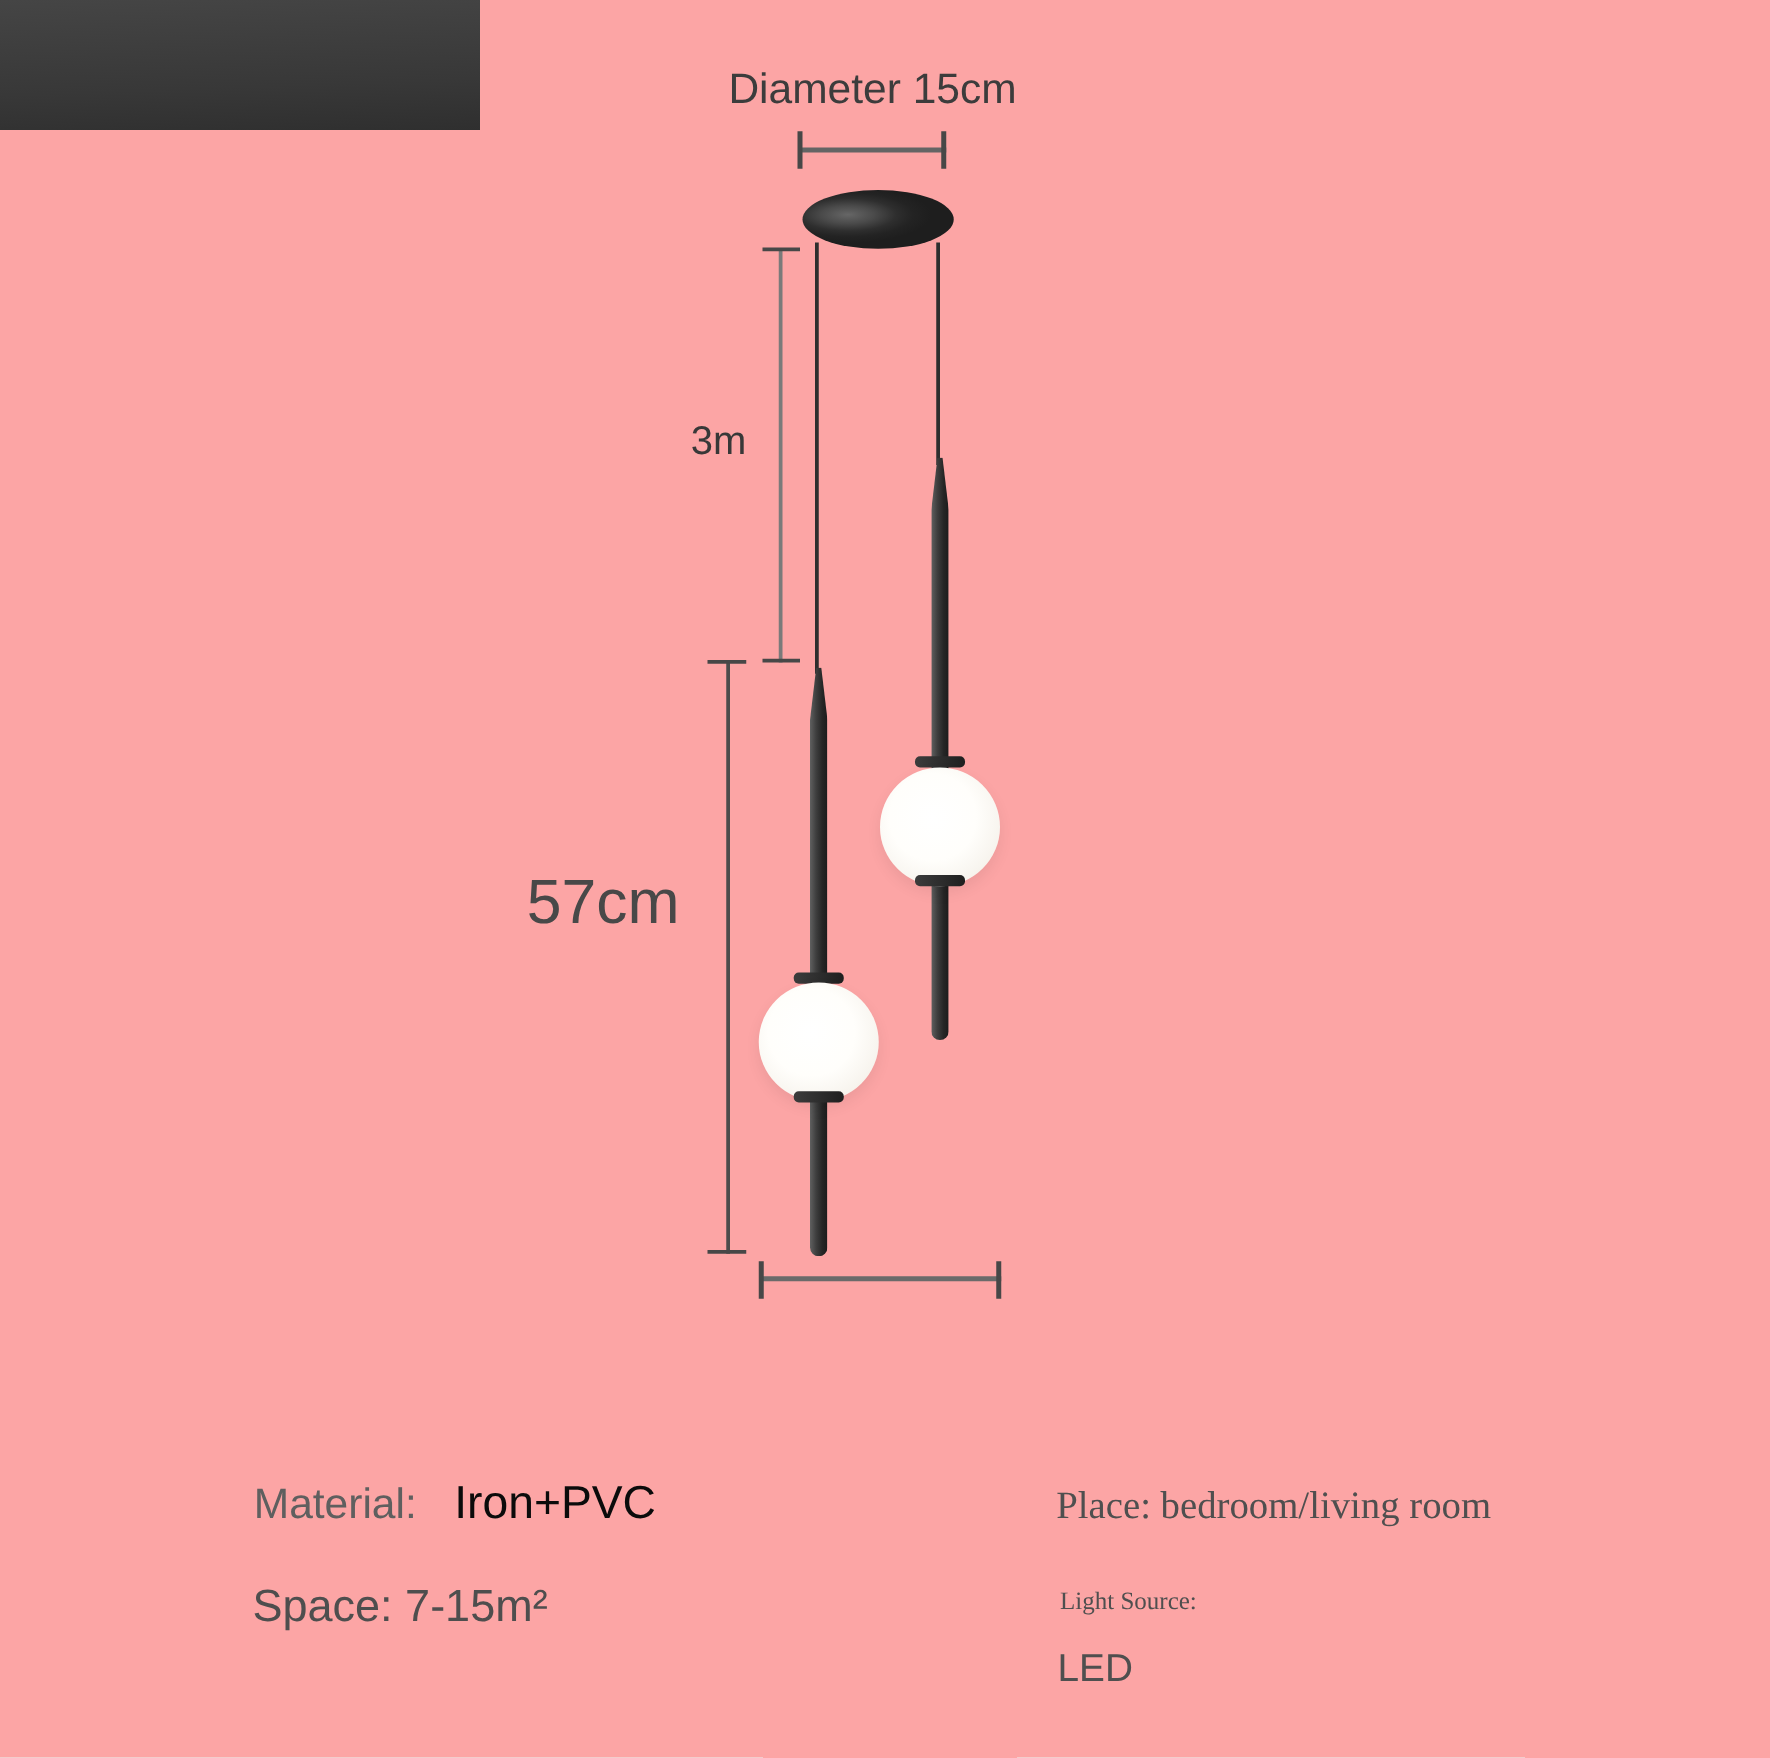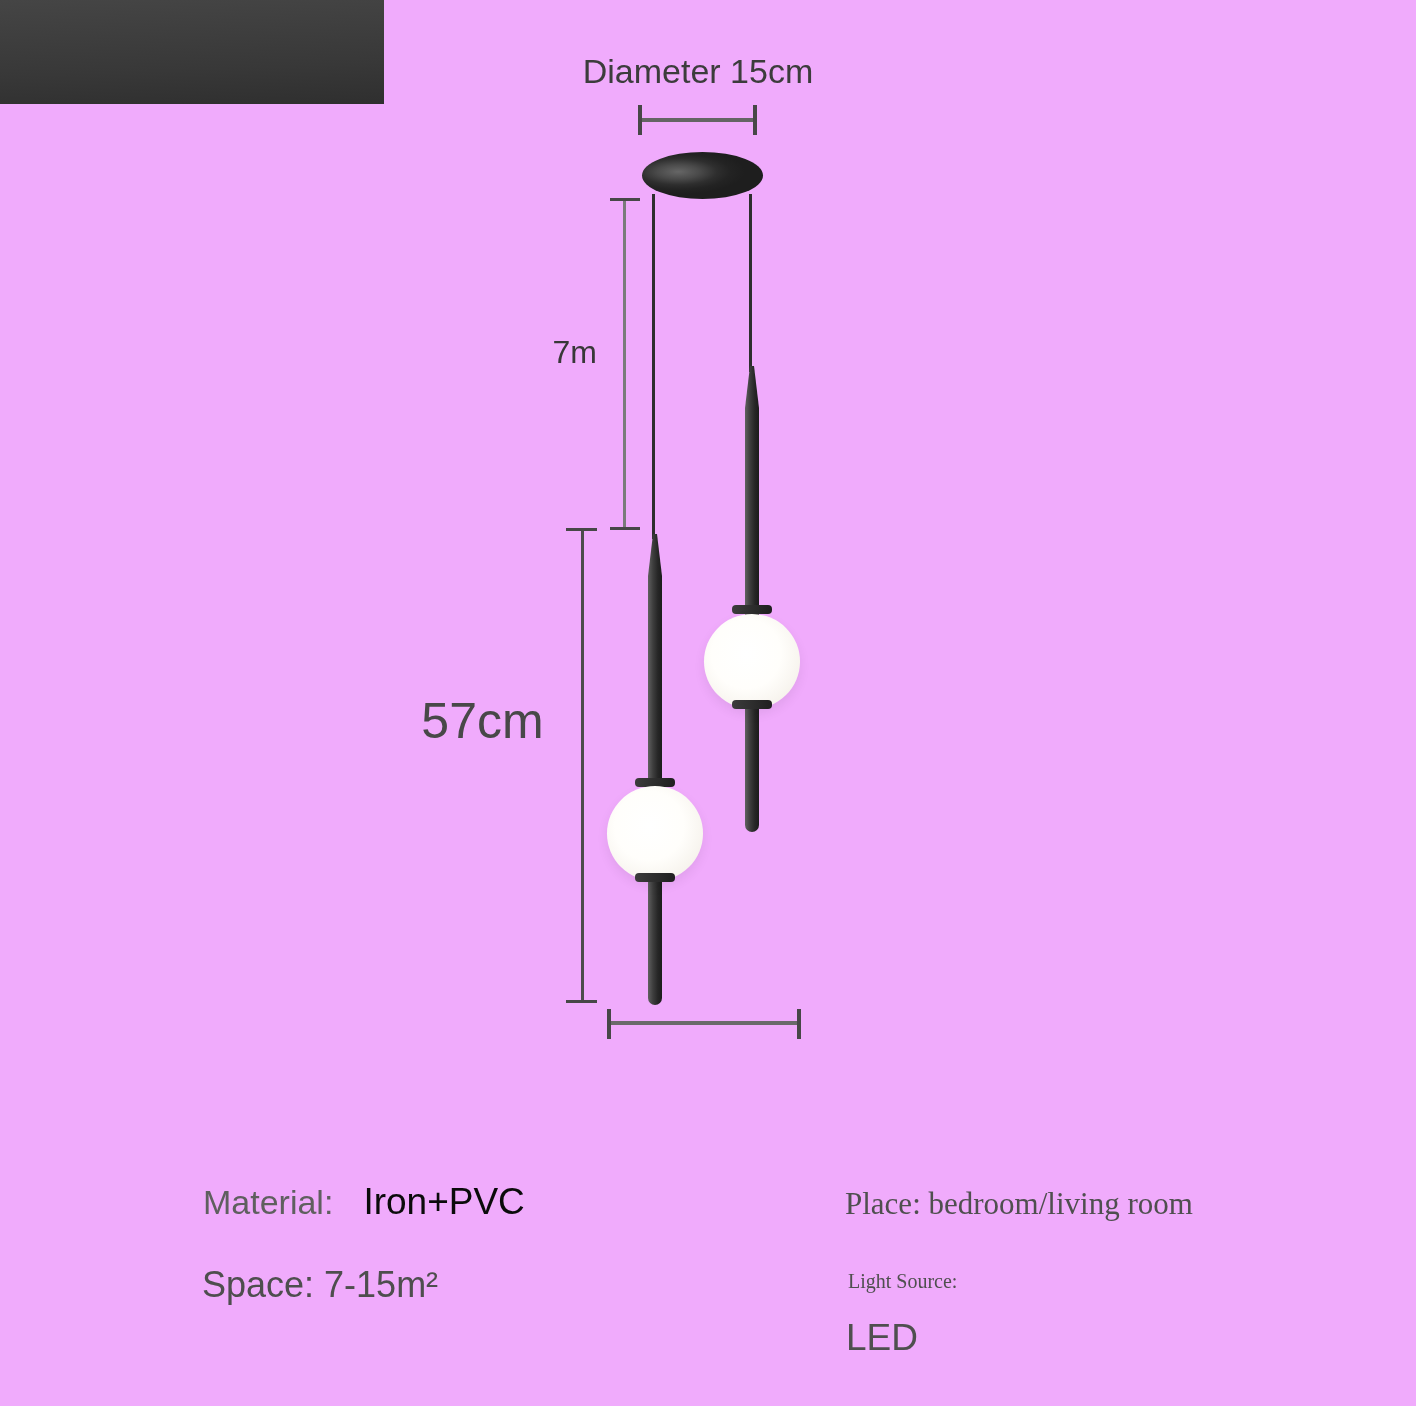--- a/index.html
+++ b/index.html
@@ -1,18 +1,18 @@
 <!DOCTYPE html>
 <html><head>
 <meta charset="utf-8">
 <style>
   html, body { margin:0; padding:0; background:#ebebeb; }
   .stage {
     position:relative; width:1416px; height:1406px;
-    background:#f0abfc; overflow:hidden;
+    background:#fca5a5; overflow:hidden;
     font-family:"Liberation Sans", sans-serif;
   }
 
   
   .photo-strip {
     position:absolute; left:0; top:0; width:384px; height:104px;
     background:linear-gradient(178deg,#454545 0%,#3e3e3e 35%,#383838 65%,#2f2f2f 100%);
   }
 
   
@@ -79,42 +79,42 @@
   .globe-left  { left:607px; top:786px; }
   .globe-right { left:704px; top:614px; }
 
   
   .spec { position:absolute; white-space:nowrap; }
   .material-row { left:203px; top:1181px; font-size:34px; color:#5f5f5f;text-align:right; }
   .material-row .value { color:#0b0b0b; font-size:37px; margin-left:30px; }
   .space-row { left:202px; top:1264px; font-size:36px; color:#4e4e4e; }
   .place-row { left:845px; top:1186px; font-size:31px; color:#4f4f4f;font-family:Liberation Serif, serif; }
   .light-label-row { left:848px; top:1270px; font-size:20px; color:#4f4f4f;font-family:Liberation Serif, serif; }
-  .light-value-row { left:846px; top:1317px; font-size:37px; color:#4f4f4f; }
+  .light-value-row { left:846px; top:1317px; font-size:31px; color:#4f4f4f; }
 </style>
 </head>
 <body>
 
 <div class="stage">
 
   <div class="photo-strip"></div>
 
   <div class="dim-label d15-label">Diameter 15cm</div>
   <div class="dim-line d15-line"></div>
   <div class="dim-tick d15-tick-l"></div>
   <div class="dim-tick d15-tick-r"></div>
 
   <div class="canopy"></div>
   <div class="cord cord-left"></div>
   <div class="cord cord-right"></div>
 
   <div class="d2m-line" style="position:absolute;"></div>
   <div class="dim-tick d2m-tick-t"></div>
   <div class="dim-tick d2m-tick-b"></div>
-  <div class="dim-label d2m-label">7m</div>
+  <div class="dim-label d2m-label">3m</div>
 
   <div class="d57-line" style="position:absolute;"></div>
   <div class="dim-tick d57-tick-t"></div>
   <div class="dim-tick d57-tick-b"></div>
   <div class="dim-label d57-label">57cm</div>
 
   <div class="rod rod-right"></div>
   <div class="rod rod-left"></div>
   <div class="globe-cap cap-rt"></div>
   <div class="globe globe-right"></div>

